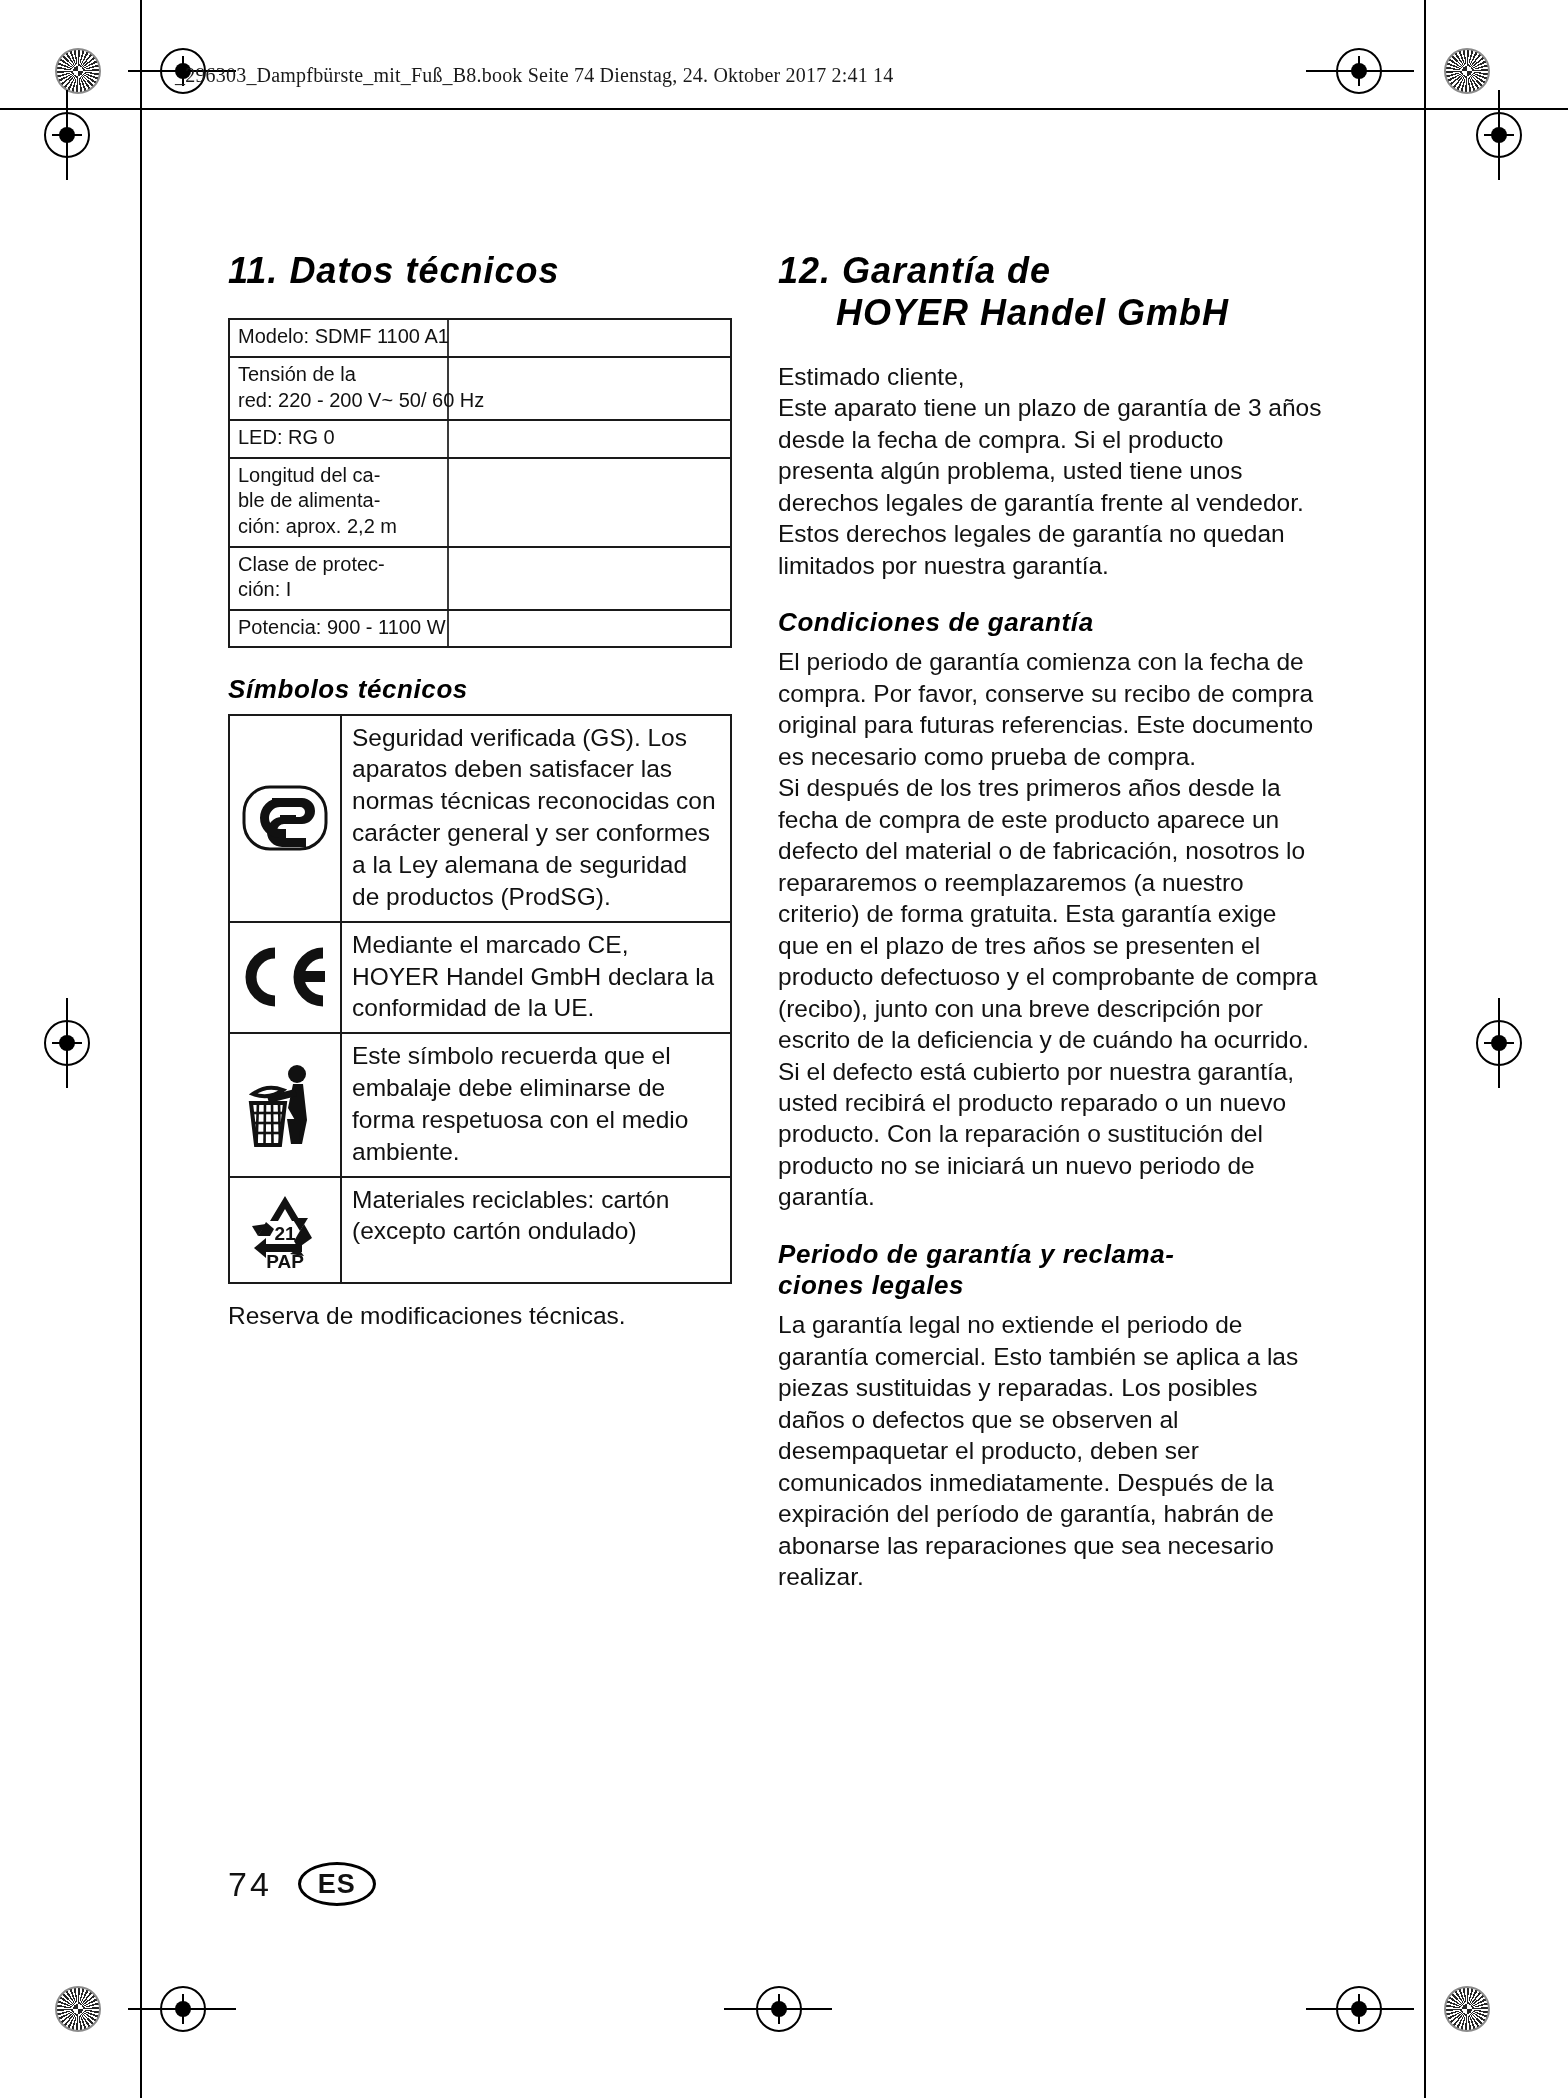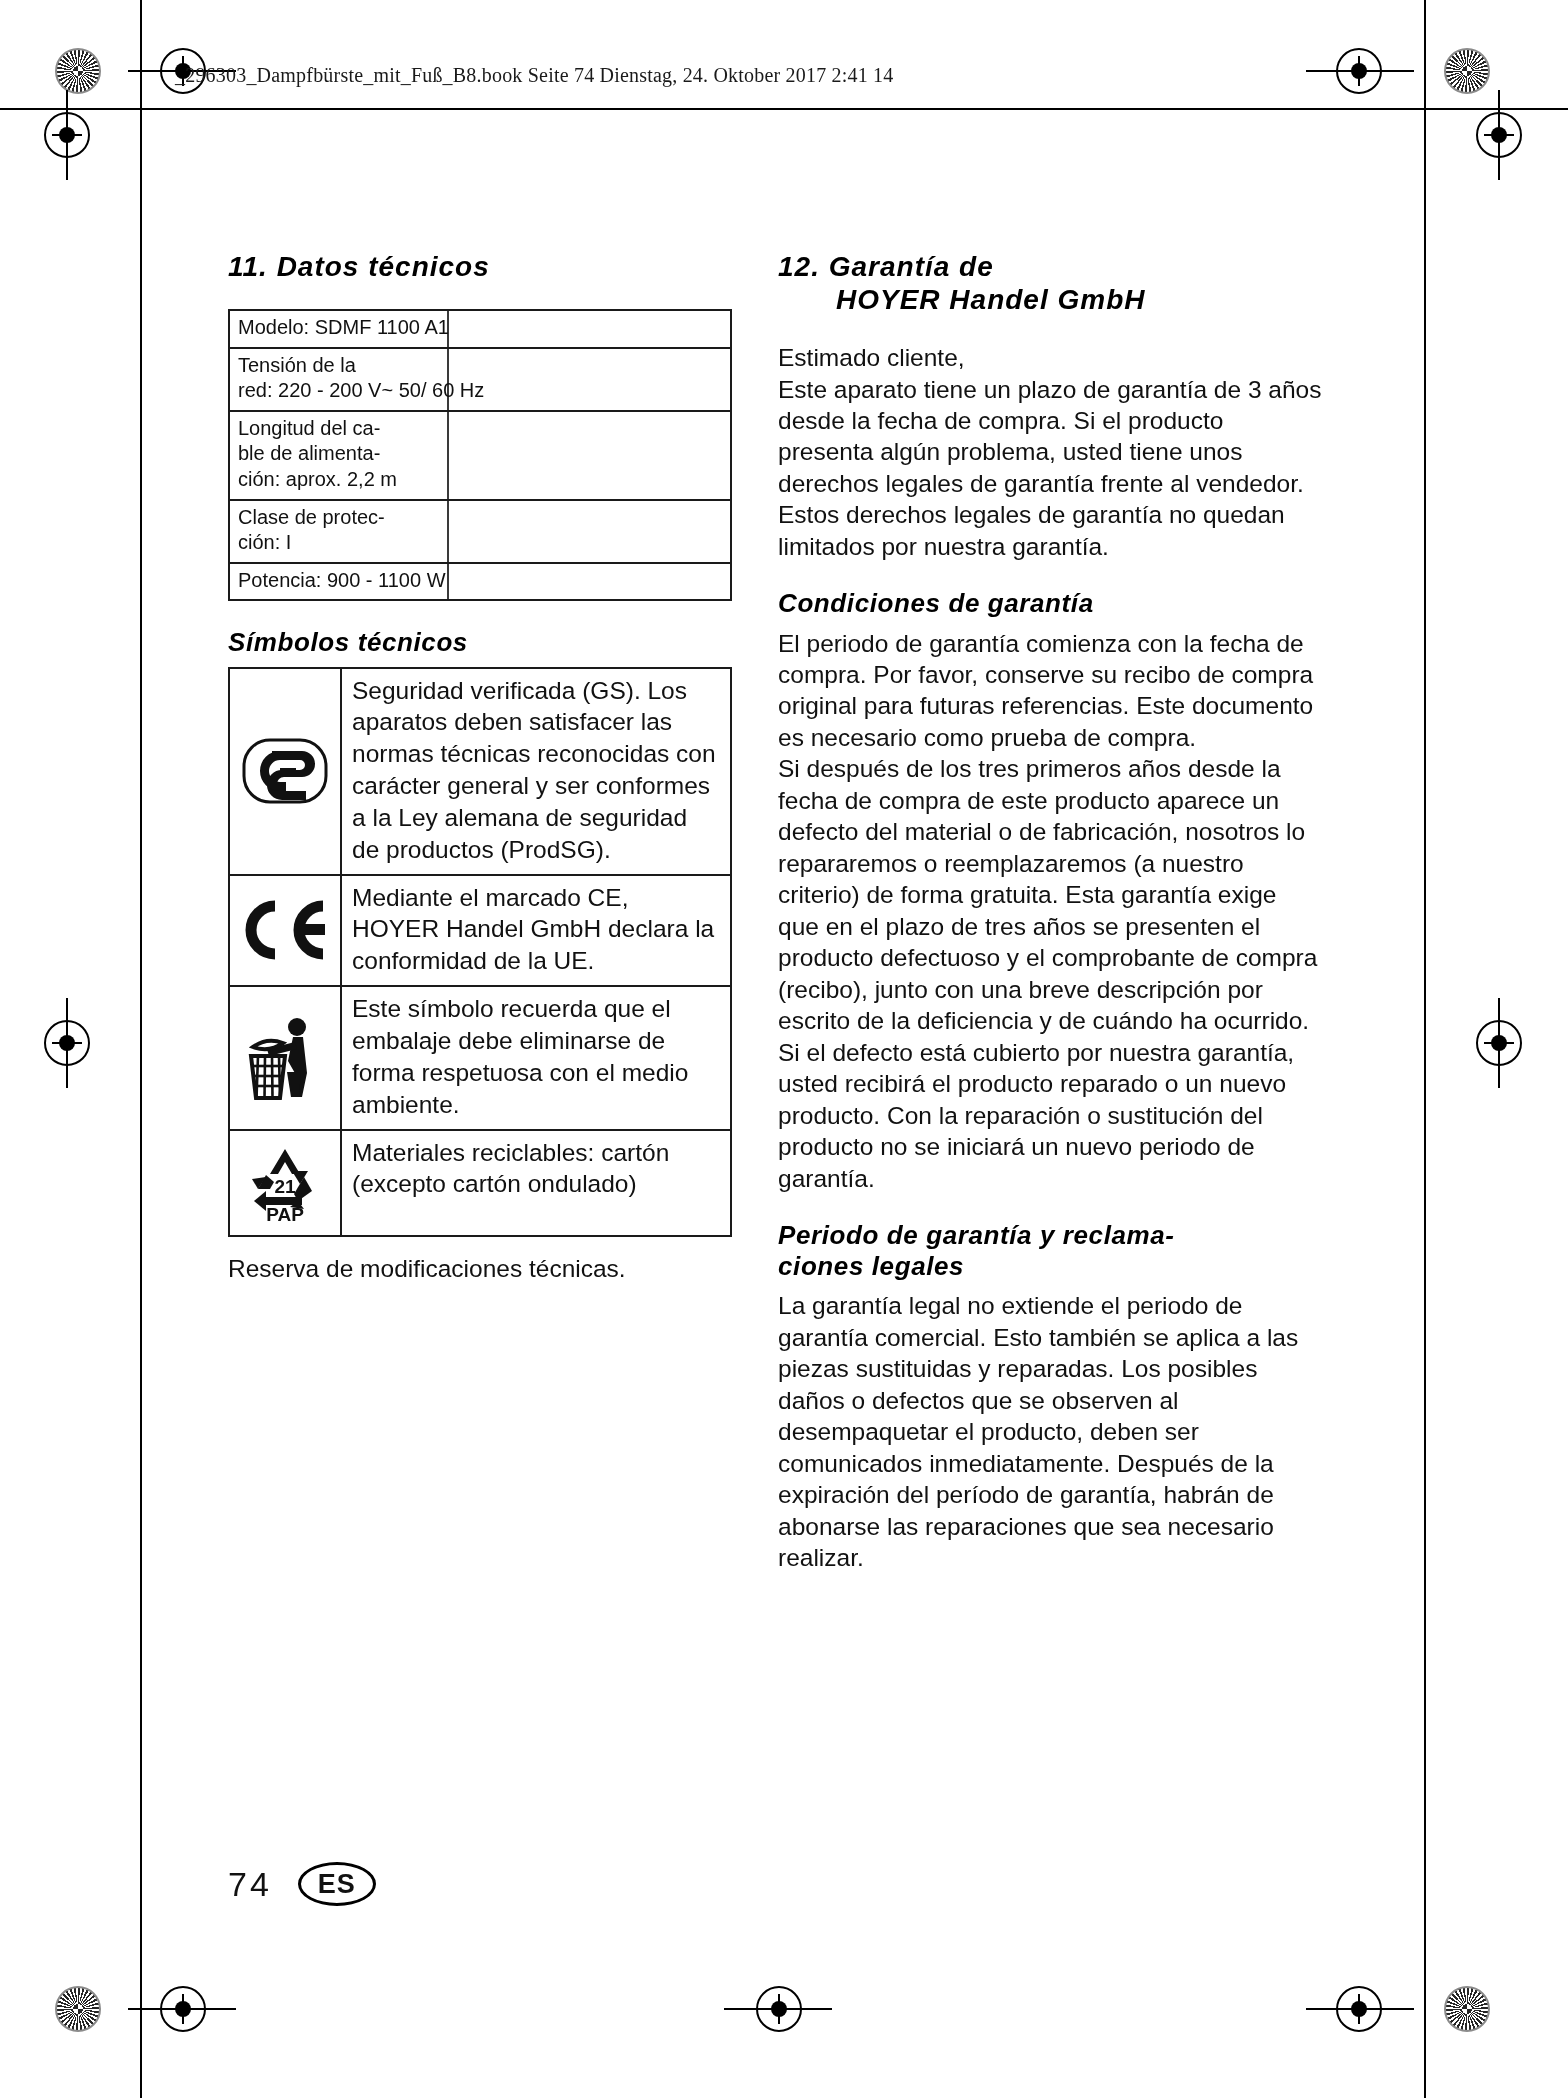--- a/index.html
+++ b/index.html
@@ -100,21 +100,21 @@
     position: absolute;
     left: 778px;
     top: 250px;
     width: 545px;
   }
 
   h2.section-title {
     font-family: "Liberation Sans", sans-serif;
     font-weight: bold;
     font-style: italic;
-    font-size: 28px;
+    font-size: 36px;
     letter-spacing: 1px;
     margin: 0 0 26px 0;
     line-height: 1.18;
     color: #000;
   }
   h2.section-title .indent-line {
     display: block;
     padding-left: 58px;
   }
   h3.sub-title {
@@ -290,20 +290,21 @@
 
   <div class="col-left">
 
     <h2 class="section-title">11. Datos técnicos</h2>
 
     <div class="spec-table">
       <div class="stray-rule"></div>
       <div class="row">Modelo: SDMF 1100 A1</div>
       <div class="row">Tensión de la
 red: 220 - 200 V~ 50/ 60 Hz</div>
+      <div class="row">LED: RG 0</div>
       <div class="row">Longitud del ca-
 ble de alimenta-
 ción: aprox. 2,2 m</div>
       <div class="row">Clase de protec-
 ción: I</div>
       <div class="row">Potencia: 900 - 1100 W</div>
     </div>
 
     <h3 class="sub-title">Símbolos técnicos</h3>
 

